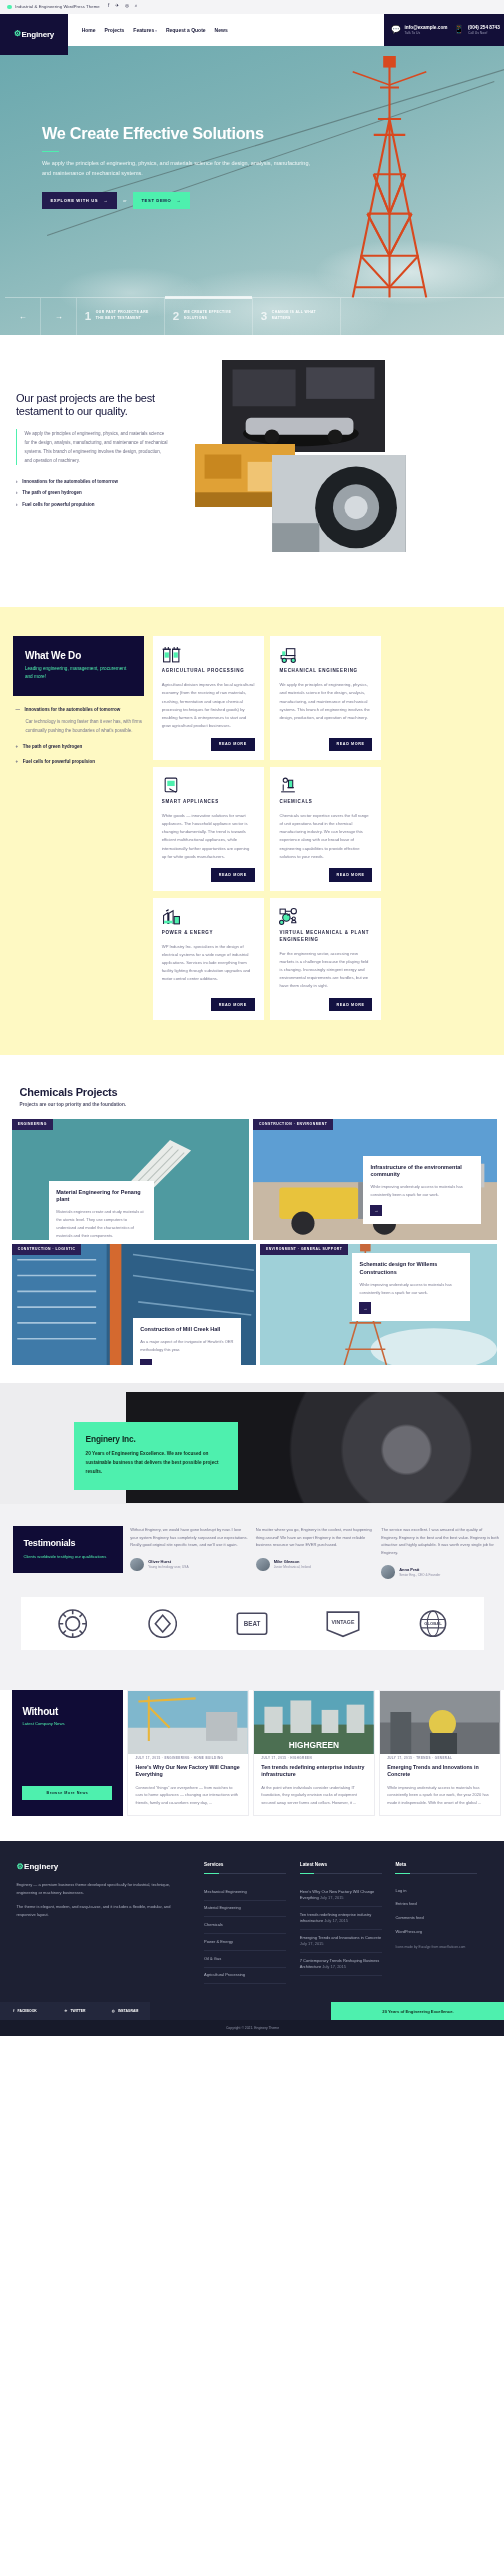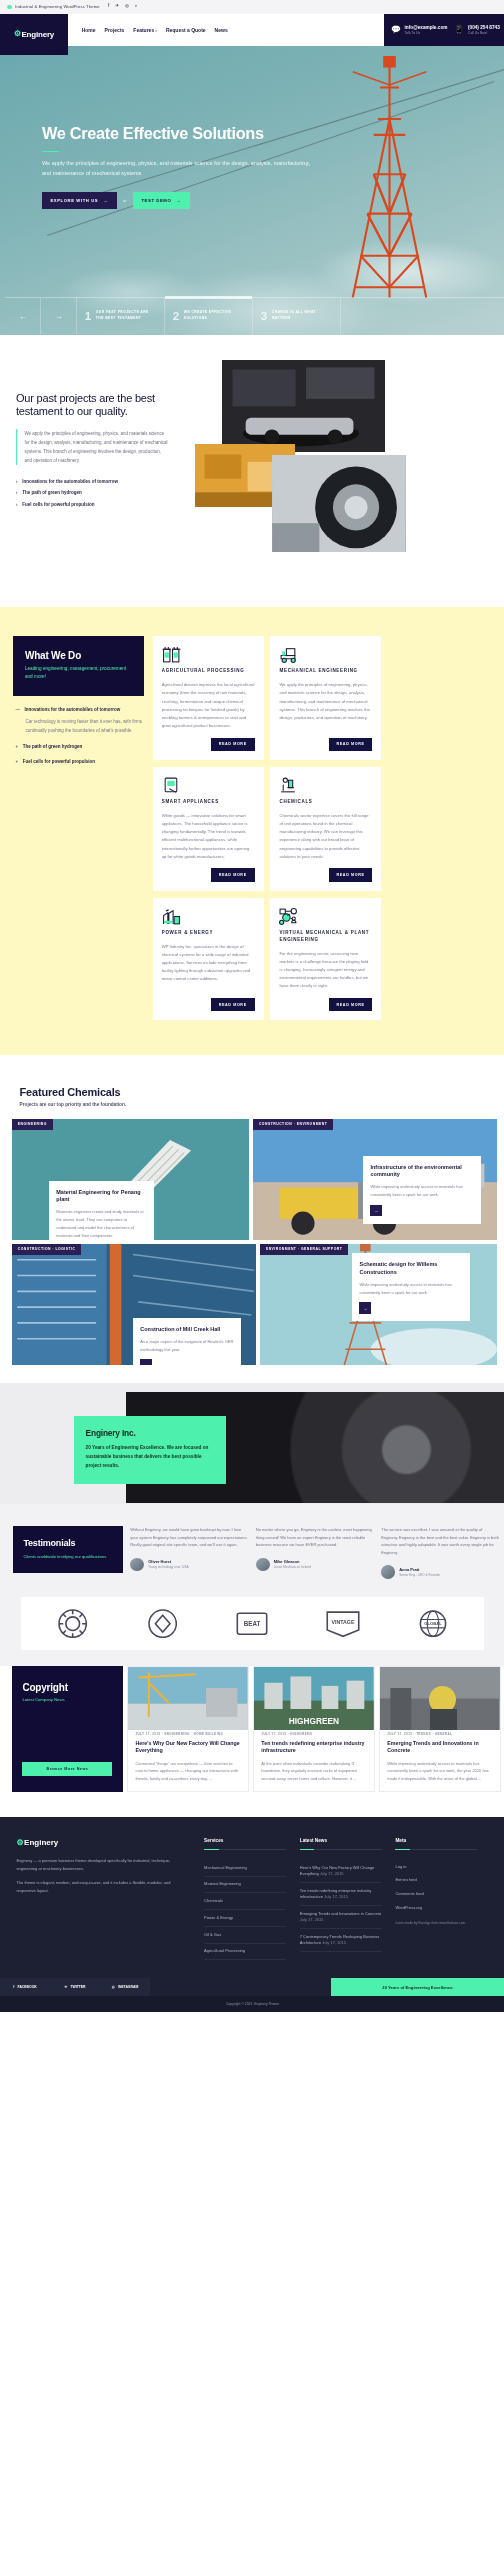--- a/index.html
+++ b/index.html
@@ -99,26 +99,26 @@
   .pcard{position:absolute;background:#fff;padding:8px 7.4px 7.4px;z-index:3}
   .pcard h4{font-size:5.5px;font-weight:bold;line-height:1.35;color:#191938}
   .pcard p{font-size:4px;color:#7b7b92;line-height:1.95;margin-top:4.7px}
   .parrow{width:11.6px;height:11.6px;background:#241a52;color:#fff;display:flex;align-items:center;justify-content:center;font-size:4.2px;margin-top:5.8px;cursor:pointer}
 
   
   .cta{position:relative;height:121px;background:#ededef;margin-top:18px}
   .cta-img{position:absolute;right:0;top:9.5px;width:379px;height:111px;background:
     radial-gradient(circle at 74% 52%,#6b6b72 0 8%,#3d3d43 9% 22%,#2a2a2f 23% 40%,#17171b 41% 100%),
     linear-gradient(120deg,#0e0e11,#2b2b31 55%,#0b0b0e)}
-  .cta-box{position:absolute;left:74px;top:33px;width:152px;background:#4ef0ae;padding:12.6px 11.6px 13.7px;z-index:3}
+  .cta-box{position:absolute;left:74px;top:39px;width:164px;background:#4ef0ae;padding:12.6px 11.6px 13.7px;z-index:3}
   .cta-box h3{font-size:8.4px;font-weight:bold;color:#102b21;letter-spacing:-0.2px}
   .cta-box p{font-size:4.7px;font-weight:bold;color:#12301f;line-height:1.85;margin-top:5.8px}
 
   
-  .tst{background:#f2f2f4;padding:22px 0 16px}
+  .tst{background:#f2f2f4;padding:22px 0 40px}
   .tst-grid{width:494px;margin:0 auto;display:flex;gap:7.4px;padding-left:7.4px;align-items:flex-start}
   .tst-head{width:110px;background:#100c36;padding:12.6px 10.5px 13.7px}
   .tst-head h2{color:#fff;font-size:9px;font-weight:bold;letter-spacing:-0.2px}
   .tst-head p{color:#4ef0ae;font-size:4.2px;line-height:1.7;margin-top:4.2px}
   .tst-items{flex:1;display:flex;gap:7.4px}
   .tstc{flex:1}
   .tstc p{font-size:4px;color:#72728a;line-height:1.95}
   .tstc .who{display:flex;align-items:center;gap:4.2px;margin-top:8.4px}
   .av{width:13.7px;height:13.7px;border-radius:50%;background:linear-gradient(140deg,#9aa7b3,#5d6a76);flex:0 0 auto}
   .who .nm{font-size:4px;font-weight:bold;color:#20203e}
@@ -413,21 +413,21 @@
           <h3>Virtual Mechanical &amp; Plant Engineering</h3>
           <p>For the engineering sector, accessing new markets is a challenge because the playing field is changing. Increasingly stringent energy and environmental requirements are hurdles, but we have them clearly in sight.</p>
           <button class="rm">READ MORE</button>
         </div>
       </div>
     </div>
   </div>
 
   <div class="fp">
     <div class="fp-head">
-      <h2>Featured Chemicals</h2>
+      <h2>Chemicals Projects</h2>
       <p>Projects are our top priority and the foundation.</p>
     </div>
 
     <div class="fp-row">
       <div class="proj" style="width:237px;height:121px">
         <svg class="img" viewBox="0 0 450 230" preserveAspectRatio="none">
             <rect width="450" height="230" fill="#4f9aa0"></rect>
             <g fill="#e9ece9">
               <path d="M120 230 L300 40 L340 60 L170 230z"></path>
             </g>
@@ -586,21 +586,21 @@
             <path d="M13 20h46M13 36h46" stroke="#2a2a44" stroke-width="2"></path>
             <text x="36" y="31" font-size="8" font-weight="bold" text-anchor="middle" fill="#2a2a44" font-family="Liberation Sans">GLOBAL</text>
           </svg>
         </div>
     </div>
   </div>
 
   <div class="news">
     <div class="news-grid">
       <div class="news-left">
-        <h2>Copyright</h2>
+        <h2>Without</h2>
         <p>Latest Company News</p>
         <div class="news-btn">Browse More News</div>
       </div>
       <div class="post">
         <div class="pimg"><svg width="100%" height="63" viewBox="0 0 230 120" preserveAspectRatio="none">
               <rect width="230" height="120" fill="#7fb7cd"></rect>
               <rect y="70" width="230" height="50" fill="#cfd6d8"></rect>
               <g stroke="#e8b53a" stroke-width="4" fill="none">
                 <path d="M40 10 L40 95M20 20 L130 14M40 30 L80 70"></path>
               </g>

